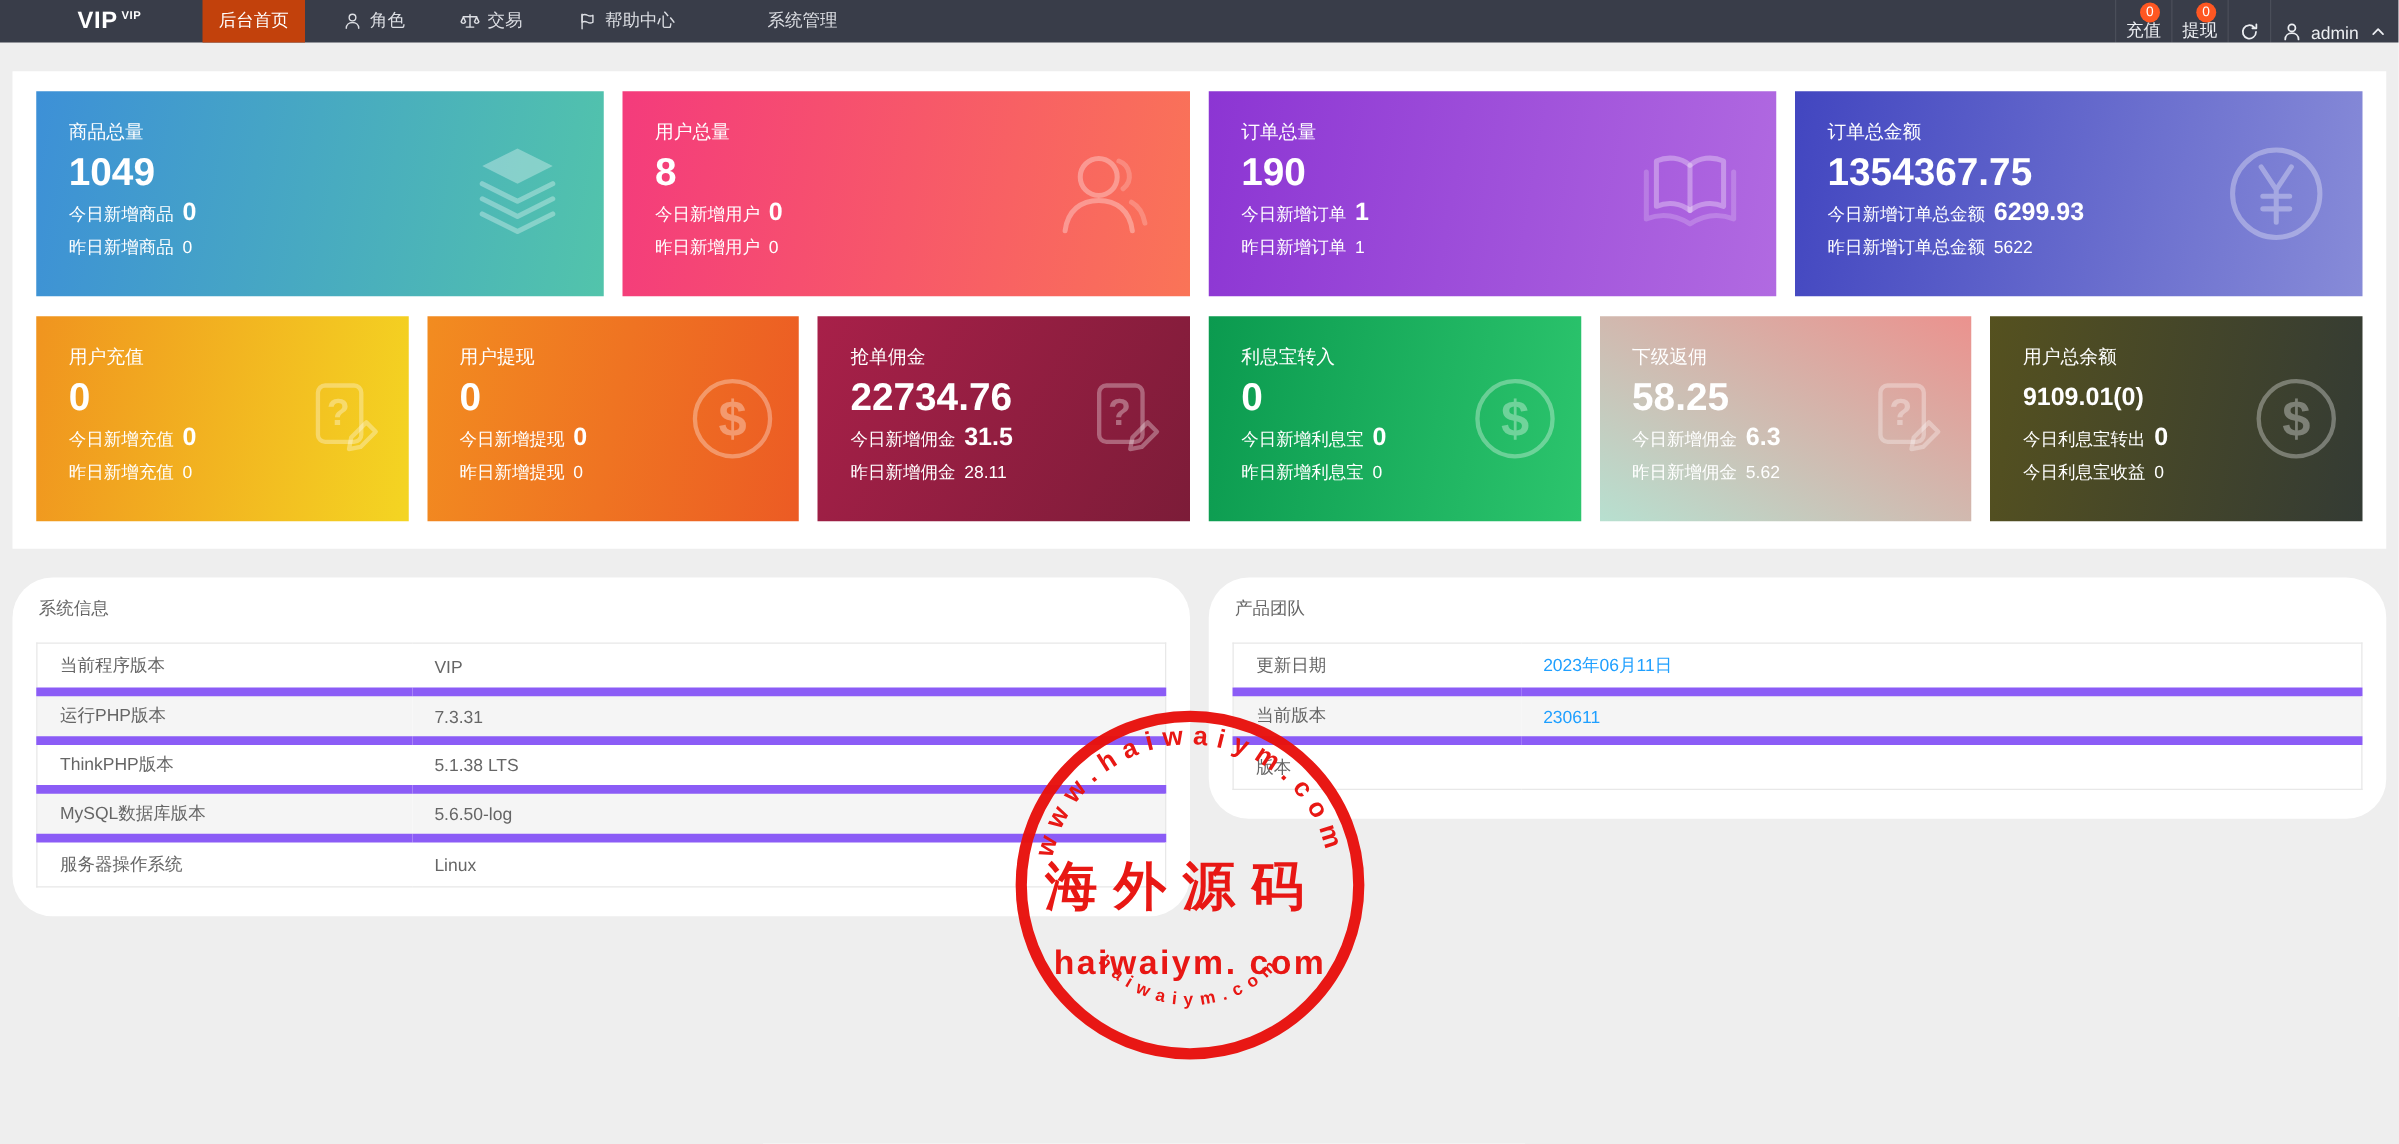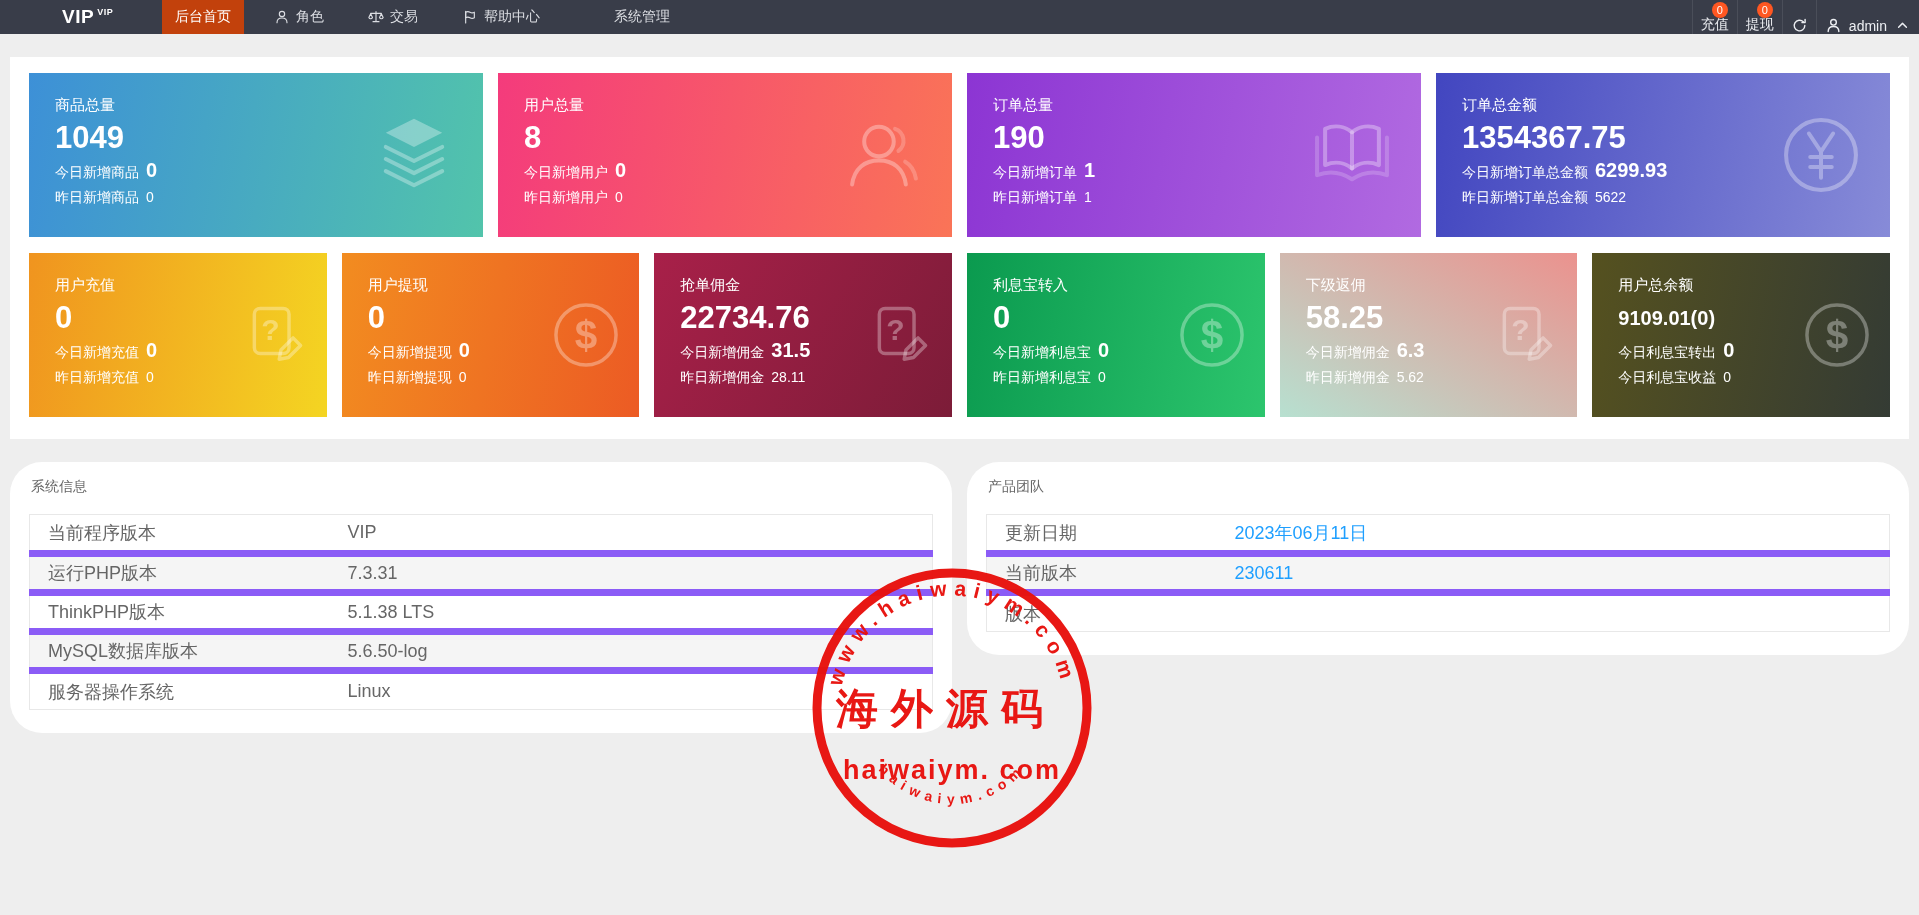--- a/index.html
+++ b/index.html
@@ -75,21 +75,21 @@
   .grid6 .card-icon { right:16px; width:74px; height:74px; }
   .card-icon path, .card-icon circle, .card-icon rect {
     stroke:rgba(255,255,255,.32); stroke-width:3; fill:none; stroke-linecap:round; stroke-linejoin:round;
   }
   .card-icon .fill { fill:rgba(255,255,255,.32); stroke:none; }
   .card-icon text { fill:rgba(255,255,255,.34); stroke:none; font-family:"Liberation Sans","DejaVu Sans",sans-serif; font-weight:bold; }
 
   
   .bottom { display:flex; gap:15px; margin:23px 10px 0; align-items:flex-start; }
   .panel { background:#fff; flex:1; padding:16px 19px 23px;border-radius:32px; }
-  .info-table { width:100%; border-collapse:collapse; margin-top:18px; font-size:18px; color:#666; border:1px solid #e8e8e8; }
+  .info-table { width:100%; border-collapse:collapse; margin-top:18px; font-size:14px; color:#666; border:1px solid #e8e8e8; }
   .info-table td { border-top:7px solid #8b5cf6; height:39px; padding-left:18px; }
   .info-table tr:first-child td { border-top:none; }
   .info-table tr:nth-child(even) { background:#f5f5f5; }
   .info-table td.lbl { width:300px; }
   .info-table.narrow td.lbl { width:230px; }
   .link { color:#1e9fff; cursor:pointer; }
 
   
   .stamp { position:absolute; left:810px; top:566px; width:284px; height:284px; z-index:9; opacity:.97; }
   .stamp-top-text   { font-size:21px; font-weight:bold; letter-spacing:7px; fill:#e8110d; }

